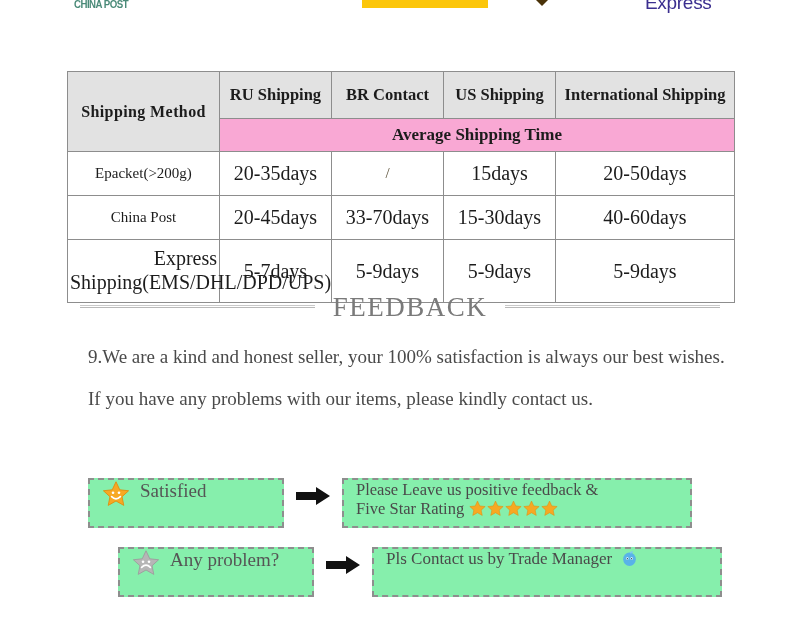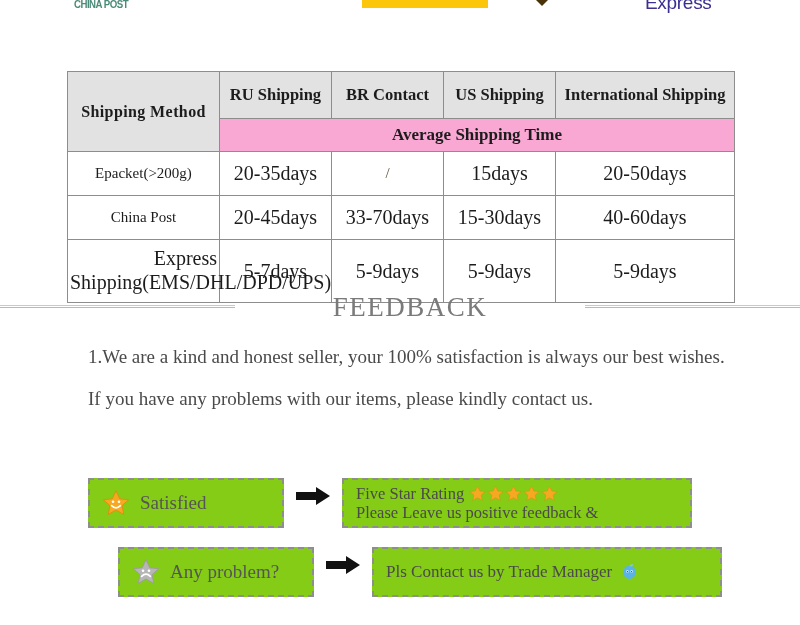--- a/index.html
+++ b/index.html
@@ -75,21 +75,21 @@
   td.rowlabel{
     font-size:15px;line-height:1.18;height:37px;
   }
   td.rowlabel.tall{ height:56px; font-size:20px;text-align:right;}
   td.val{ font-size:20px; }
   td.val.slash{ font-size:15px; color:#5a5038; }
 
   
   .fb-head{
     position:absolute;left:0;top:286px;width:800px;height:42px;
-    display:flex;align-items:center;justify-content:space-between;
+    display:flex;align-items:center;justify-content:center;
   }
   .fb-rule{
     height:4px;flex:0 0 auto;
     background:linear-gradient(to bottom,#c9c9c9 0 1px,#ffffff 1px 2px,#b9b9b9 2px 3px,#ffffff 3px 4px);
   }
   .fb-rule.left{width:235px;margin-right:18px;}
   .fb-rule.right{width:215px;margin-left:18px;}
   .fb-title{
     font-family:"Liberation Serif", serif;
     font-size:27px;font-weight:400;color:#7a7a7a;
@@ -105,22 +105,22 @@
   }
 
   
   .fb-grid{position:absolute;left:0;top:465px;width:800px;height:130px;}
   .fb-row{position:absolute;left:0;width:800px;height:52px;display:flex;align-items:center;}
   .fb-row.r1{top:5px;}
   .fb-row.r2{top:74px;padding-left:30px;}
 
   .box{
     border:2px dashed #8e8e8e;
-    background:#84cc16;
-    display:flex;align-items:center;
+    background:#86efac;
+    display:flex;
     box-sizing:border-box;
     margin-top:13px;
   }
   .box-left{
     margin-left:88px;
     width:196px;height:50px;
     padding-left:12px;
     gap:10px;
   }
   .box-right{
@@ -215,21 +215,21 @@
     </tbody>
   </table>
 </div>
 
 <div class="fb-head">
   <div class="fb-rule left"></div>
   <div class="fb-title">FEEDBACK</div>
   <div class="fb-rule right"></div>
 </div>
 
-<div class="fb-para">1.We are a kind and honest seller, your 100% satisfaction is always our best wishes. If you have any problems with our items, please kindly contact us.</div>
+<div class="fb-para">9.We are a kind and honest seller, your 100% satisfaction is always our best wishes. If you have any problems with our items, please kindly contact us.</div>
 
 <div class="fb-grid">
 
   <div class="fb-row r1">
     <div class="box box-left">
       <span class="icon">
         <svg width="28" height="28" viewBox="0 0 32 32">
           <polygon points="16,2 20.3,11.2 30.4,12.3 22.9,19.1 24.9,29 16,24 7.1,29 9.1,19.1 1.6,12.3 11.7,11.2" fill="#f7a823" stroke="#e08c0c" stroke-width="1"></polygon>
           <circle cx="12.6" cy="14.6" r="1.5" fill="#ffffff"></circle>
           <circle cx="19.4" cy="14.6" r="1.5" fill="#ffffff"></circle>
@@ -238,40 +238,40 @@
       </span>
       <span class="box-label">Satisfied</span>
     </div>
     <div class="arrow">
       <svg width="34" height="18" viewBox="0 0 34 18">
         <polygon points="0,5 20,5 20,0 34,9 20,18 20,13 0,13" fill="#111111"></polygon>
       </svg>
     </div>
     <div class="box box-right r1">
       <div>
+        <div class="fb-text two">Please Leave us positive feedback &amp;</div>
         <div class="fb-text two">
           <span>Five Star Rating</span><span class="stars">
               <svg width="17" height="17" viewBox="0 0 32 32">
                 <polygon points="16,2 20.3,11.2 30.4,12.3 22.9,19.1 24.9,29 16,24 7.1,29 9.1,19.1 1.6,12.3 11.7,11.2" fill="#f7a823" stroke="#e08c0c" stroke-width="1"></polygon>
               </svg>
               <svg width="17" height="17" viewBox="0 0 32 32">
                 <polygon points="16,2 20.3,11.2 30.4,12.3 22.9,19.1 24.9,29 16,24 7.1,29 9.1,19.1 1.6,12.3 11.7,11.2" fill="#f7a823" stroke="#e08c0c" stroke-width="1"></polygon>
               </svg>
               <svg width="17" height="17" viewBox="0 0 32 32">
                 <polygon points="16,2 20.3,11.2 30.4,12.3 22.9,19.1 24.9,29 16,24 7.1,29 9.1,19.1 1.6,12.3 11.7,11.2" fill="#f7a823" stroke="#e08c0c" stroke-width="1"></polygon>
               </svg>
               <svg width="17" height="17" viewBox="0 0 32 32">
                 <polygon points="16,2 20.3,11.2 30.4,12.3 22.9,19.1 24.9,29 16,24 7.1,29 9.1,19.1 1.6,12.3 11.7,11.2" fill="#f7a823" stroke="#e08c0c" stroke-width="1"></polygon>
               </svg>
               <svg width="17" height="17" viewBox="0 0 32 32">
                 <polygon points="16,2 20.3,11.2 30.4,12.3 22.9,19.1 24.9,29 16,24 7.1,29 9.1,19.1 1.6,12.3 11.7,11.2" fill="#f7a823" stroke="#e08c0c" stroke-width="1"></polygon>
               </svg>
             </span>
         </div>
-        <div class="fb-text two">Please Leave us positive feedback &amp;</div>
       </div>
     </div>
   </div>
 
   <div class="fb-row r2">
     <div class="box box-left">
       <span class="icon">
         <svg width="28" height="28" viewBox="0 0 32 32">
           <polygon points="16,2 20.3,11.2 30.4,12.3 22.9,19.1 24.9,29 16,24 7.1,29 9.1,19.1 1.6,12.3 11.7,11.2" fill="#b6b6b6" stroke="#9c9c9c" stroke-width="1"></polygon>
           <circle cx="12.6" cy="14.6" r="1.5" fill="#ffffff"></circle>

